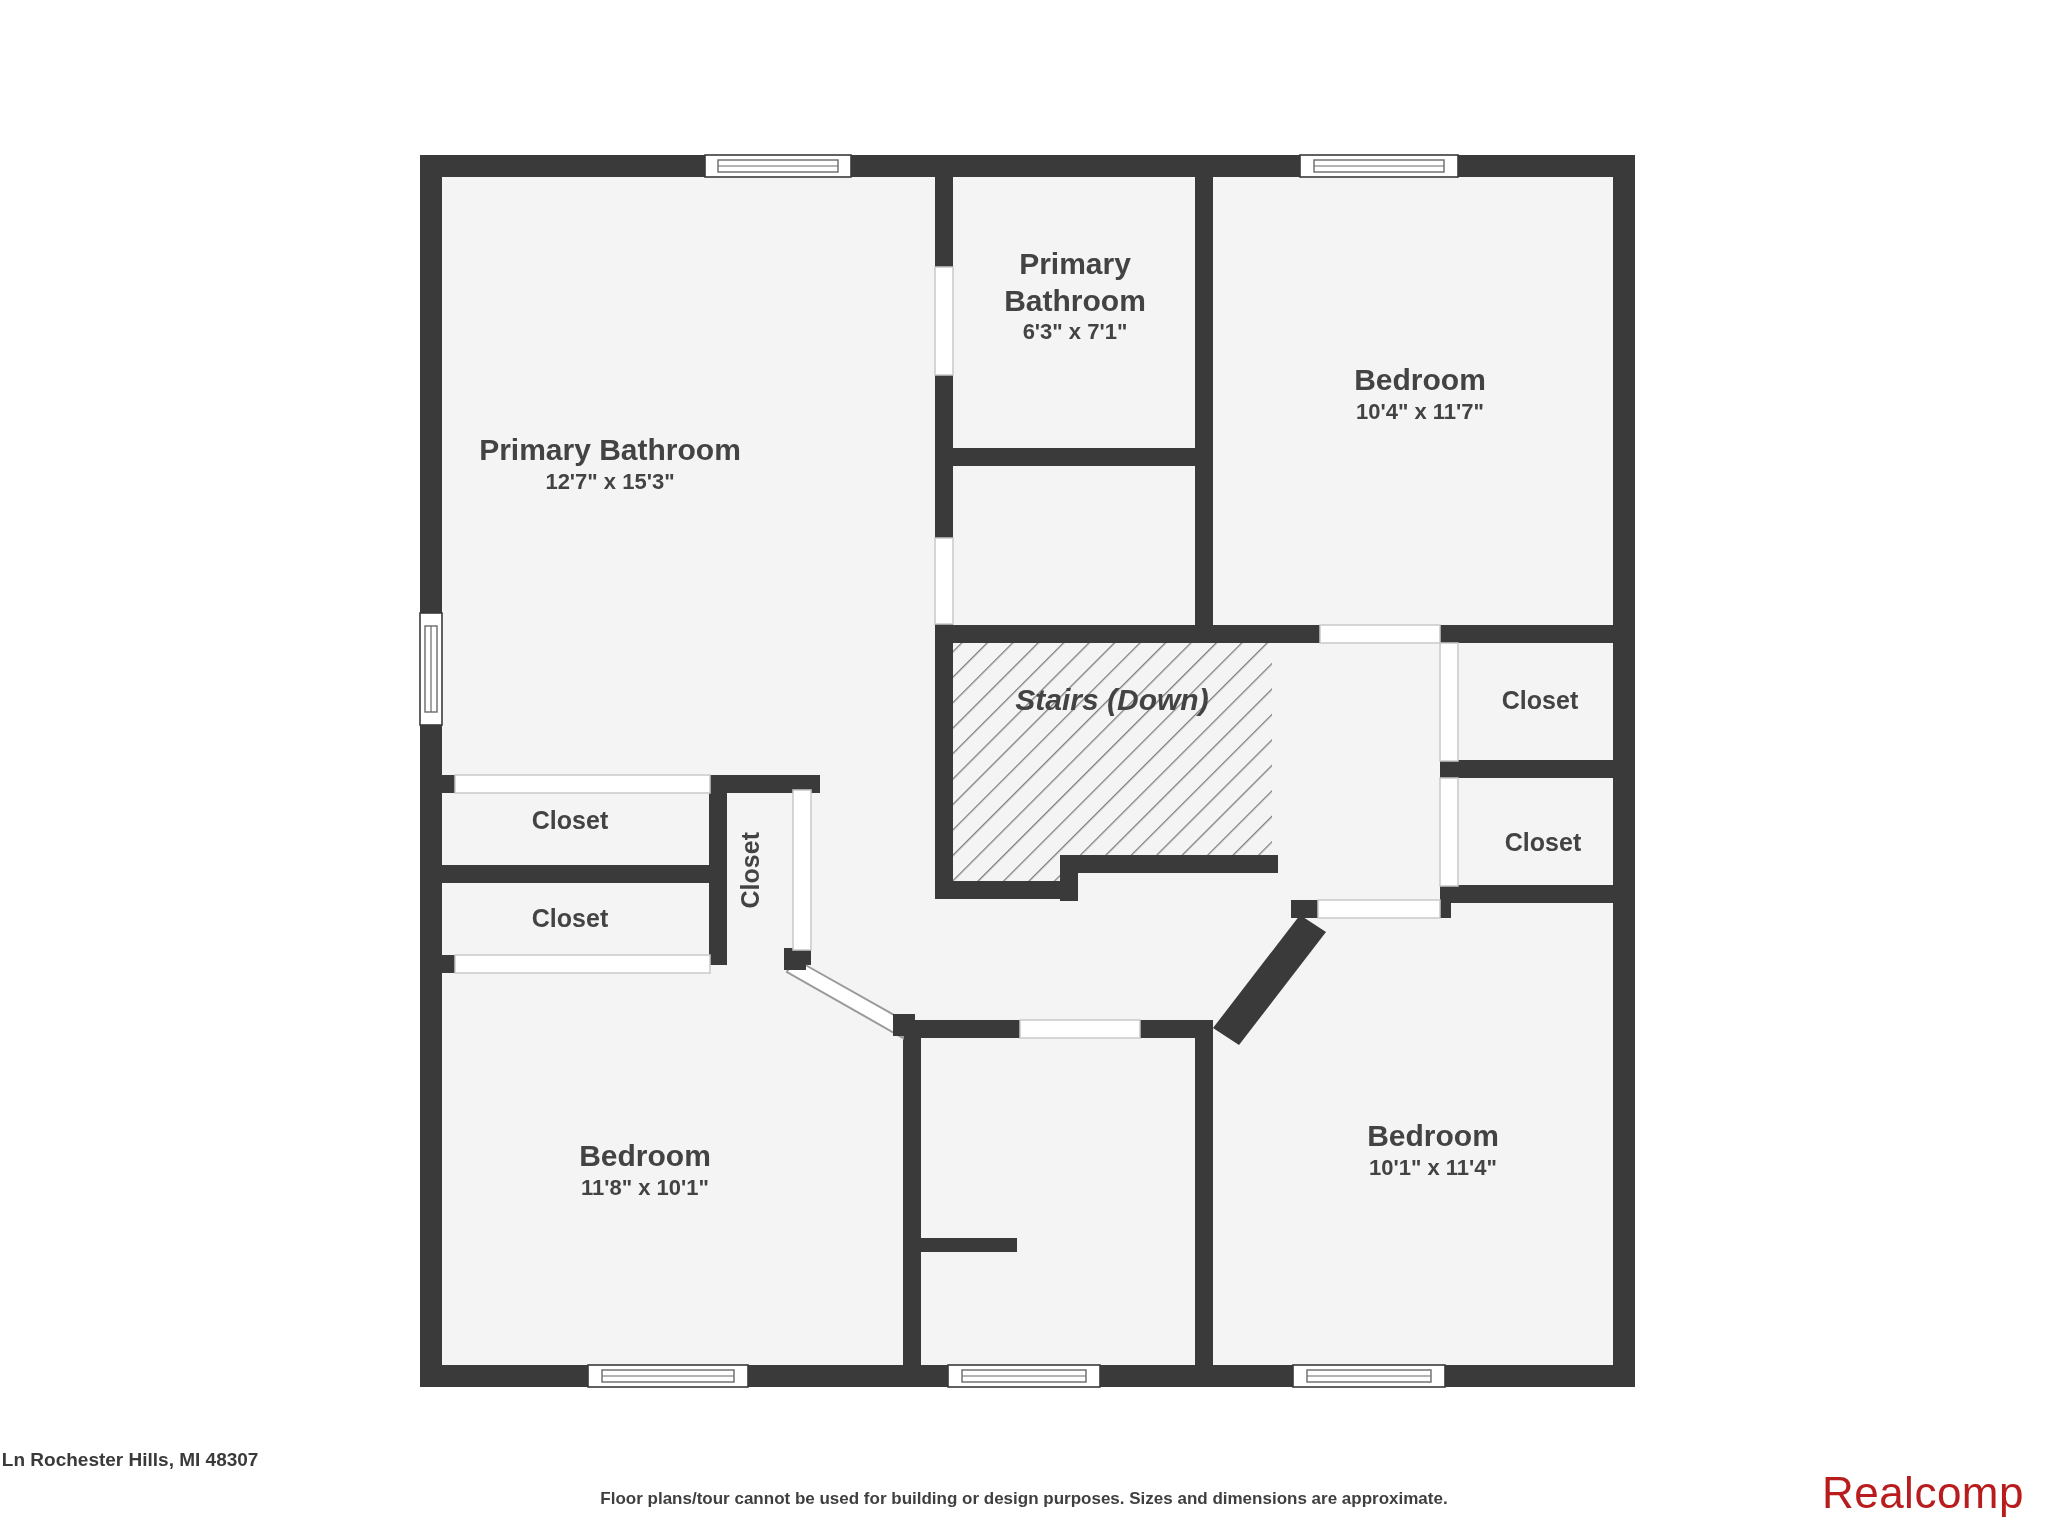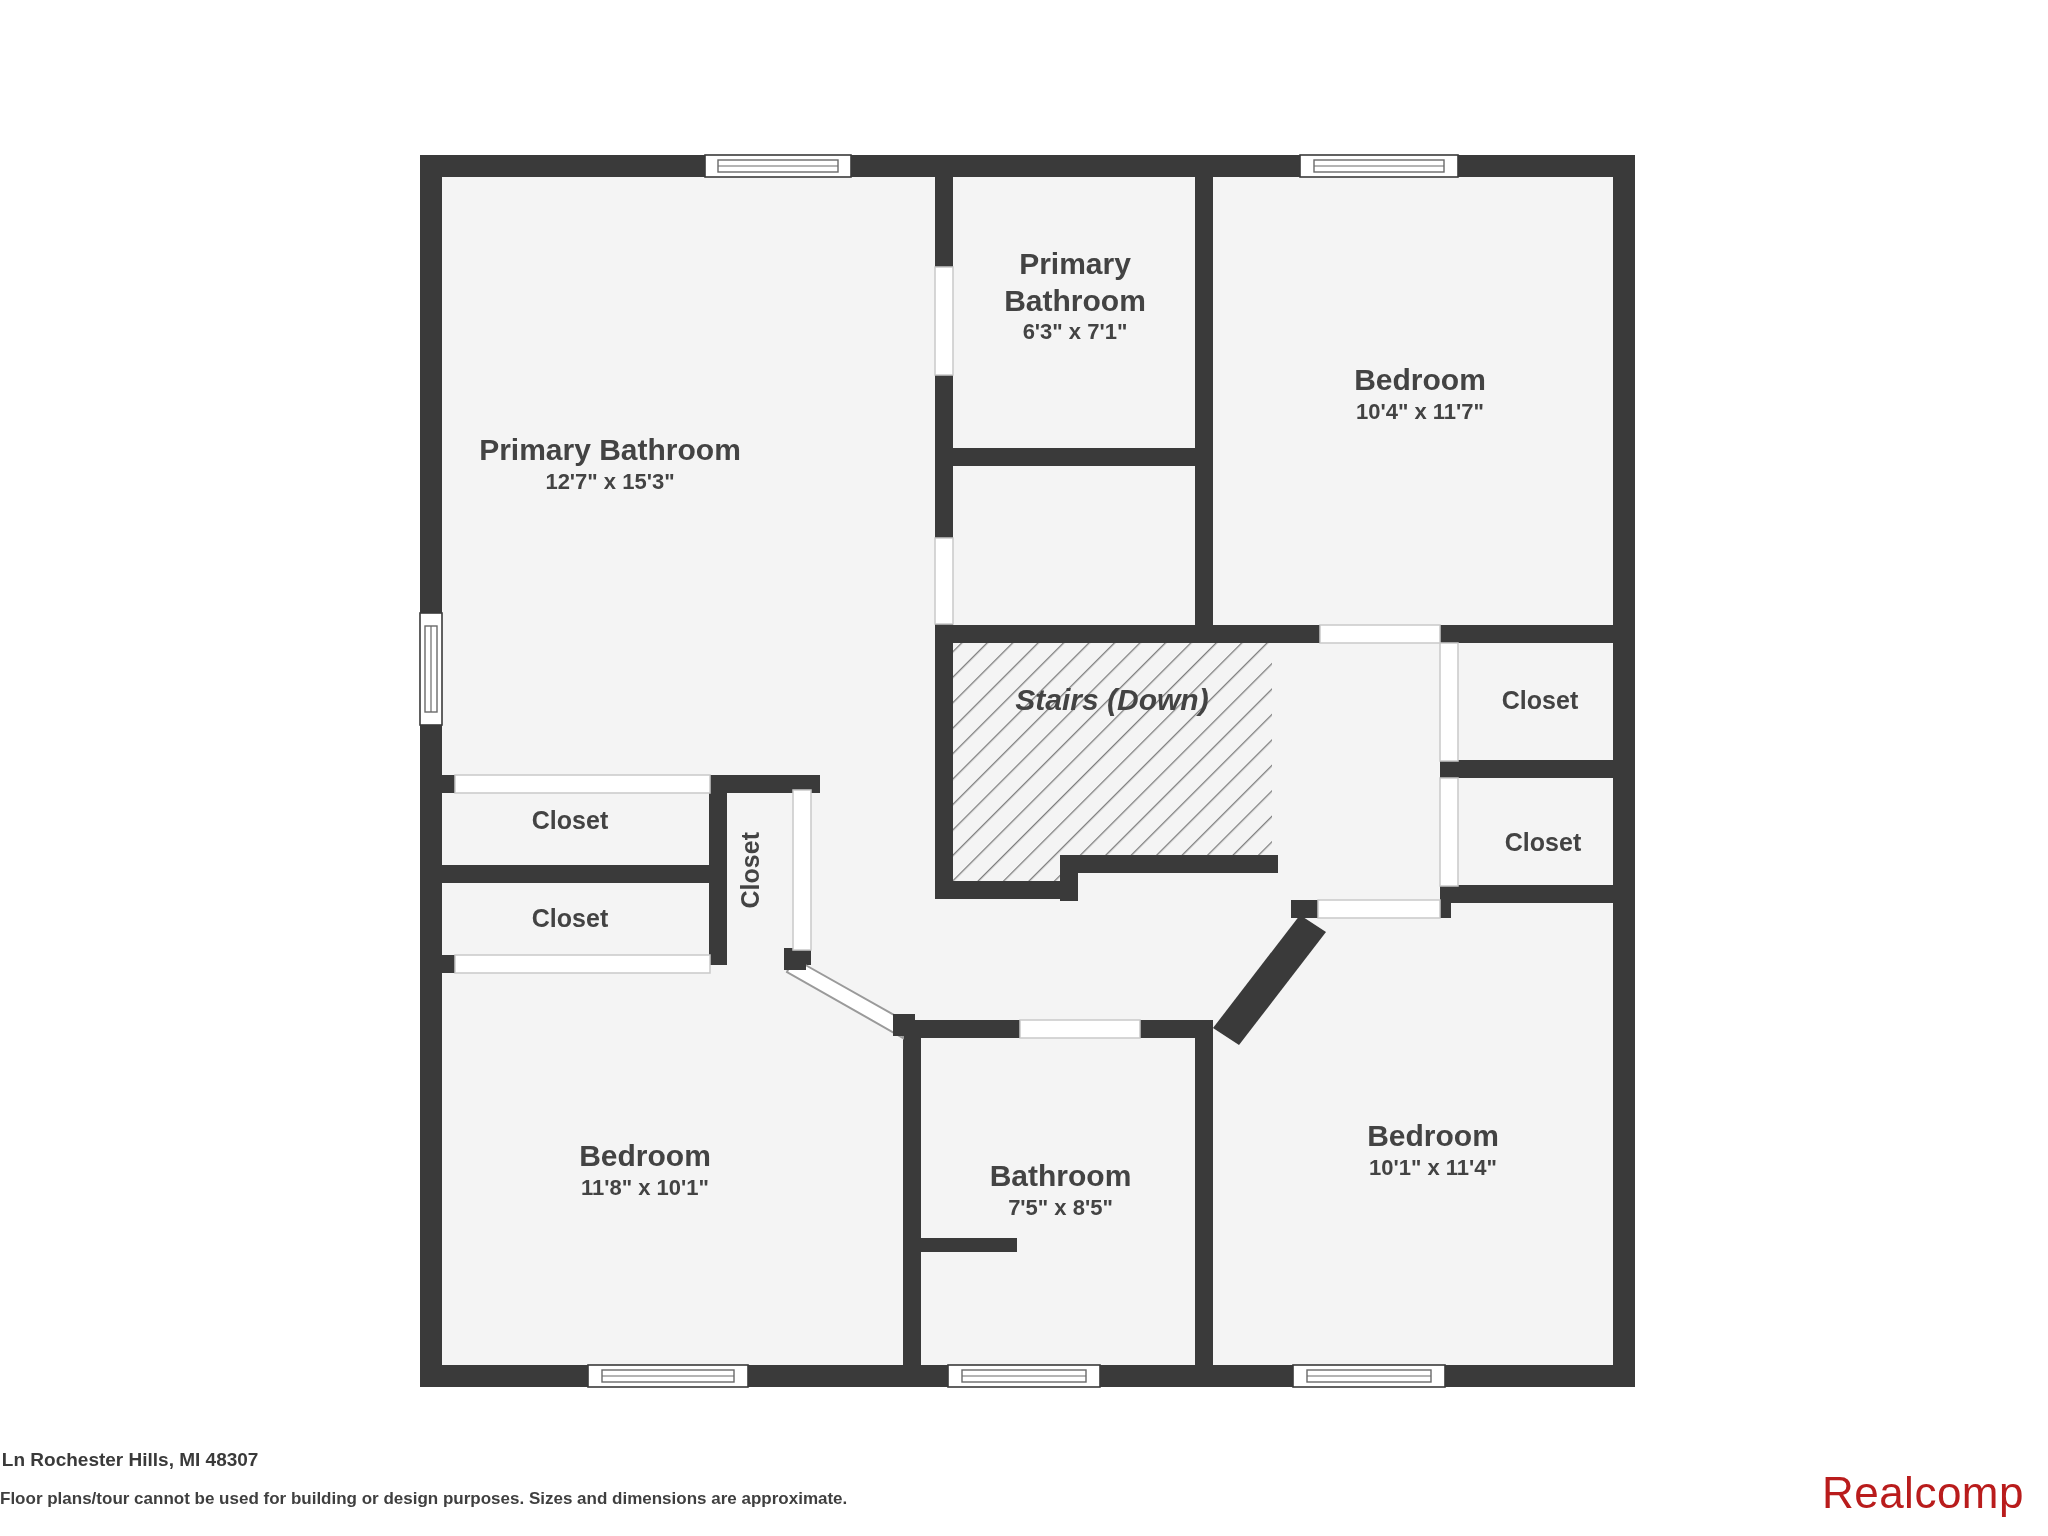--- a/index.html
+++ b/index.html
@@ -61,21 +61,21 @@
     font-weight: bold;
     color: #3a3a3a;
     white-space: nowrap;
     font-family: "Liberation Sans", sans-serif;
   }
   #disclaimer-line {
     position: absolute;
     left: 0;
     top: 1489px;
     width: 2048px;
-    text-align: left;
+    text-align: center;
     font-size: 17px;
     font-weight: bold;
     color: #3f3f3f;
     font-family: "Liberation Sans", sans-serif;
   }
   #brand-watermark {
     position: absolute;
     right: 24px;
     top: 1468px;
     font-size: 44px;
@@ -264,24 +264,20 @@
 
   <div class="room-label label-small" style="left:1458px; top:827px; width:170px;">
     <span class="room-name">Closet</span>
   </div>
 
   <div class="room-label" style="left:475px; top:1138px; width:340px;">
     <span class="room-name">Bedroom</span>
     <span class="room-dims">11'8" x 10'1"</span>
   </div>
 
-  <div class="room-label" style="left:928px; top:1158px; width:265px;">
-    <span class="room-name">Bathroom</span>
-    <span class="room-dims">7'5" x 8'5"</span>
-  </div>
 
   <div class="room-label" style="left:1258px; top:1118px; width:350px;">
     <span class="room-name">Bedroom</span>
     <span class="room-dims">10'1" x 11'4"</span>
   </div>
 
   <div id="address-line">a Ln Rochester Hills, MI 48307</div>
   <div id="disclaimer-line">Floor plans/tour cannot be used for building or design purposes. Sizes and dimensions are approximate.</div>
   <div id="brand-watermark">Realcomp</div>
 

